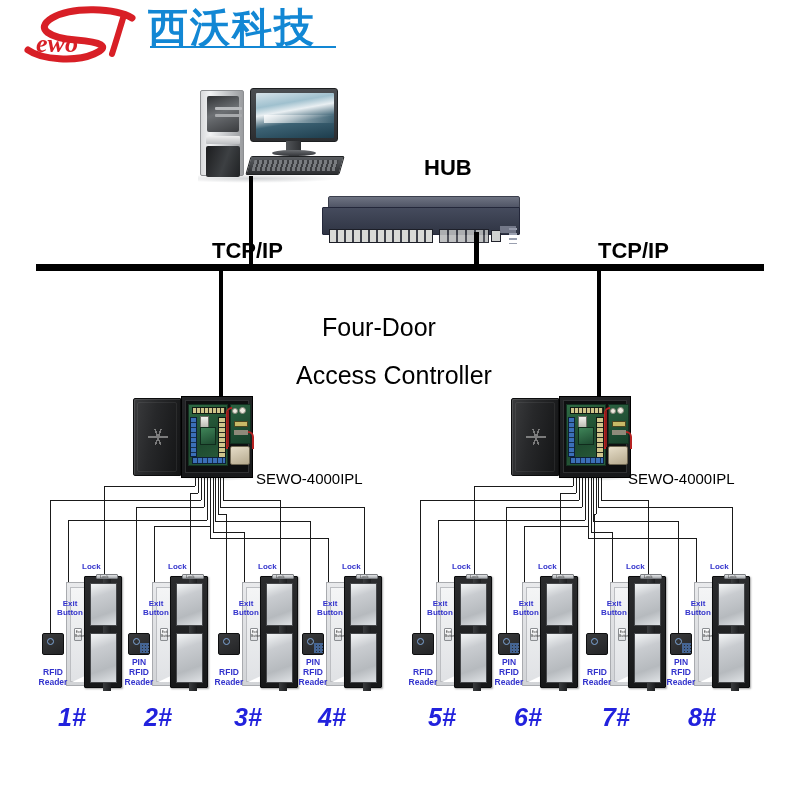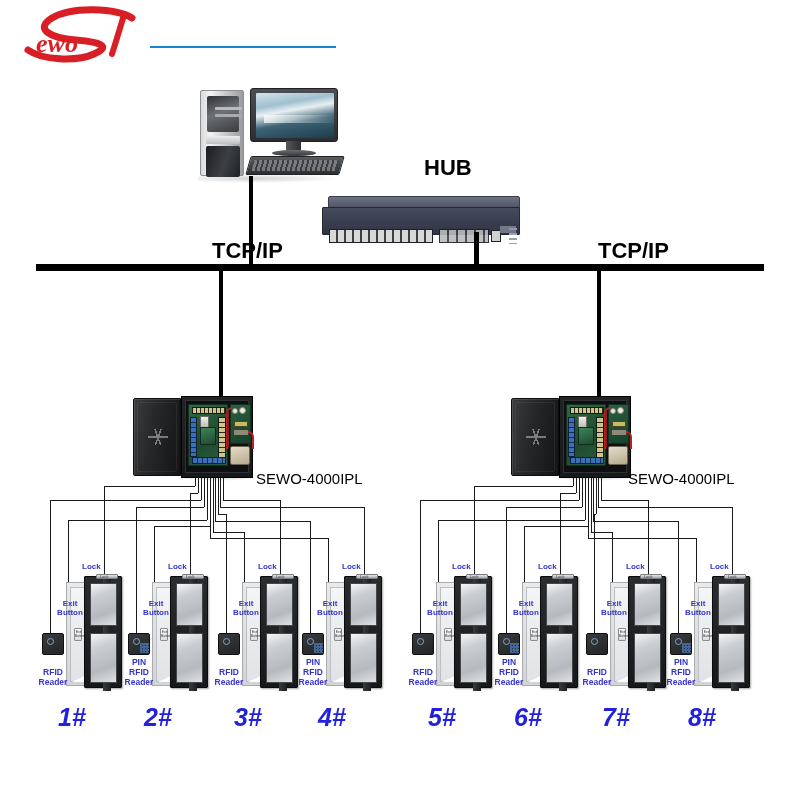--- a/index.html
+++ b/index.html
@@ -214,20 +214,21 @@
 <body>
 
 <div id="stage">
 
   <div class="logo-wrap">
     <svg class="logo-s" viewBox="0 0 130 60">
       <path d="M112 12 C 96 2, 52 0, 32 12 C 14 23, 30 32, 56 34 C 80 36, 92 40, 74 48 C 56 56, 22 54, 8 44" fill="none" stroke="#d81f26" stroke-width="7" stroke-linecap="round"></path>
       <path d="M104 9 C 100 22, 96 36, 92 48" fill="none" stroke="#d81f26" stroke-width="6" stroke-linecap="round"></path>
       <text x="16" y="46" font-family="Liberation Serif, serif" font-style="italic" font-size="26" font-weight="bold" fill="#d81f26">ewo</text>
     </svg>
+    <div class="logo-cn">西沃科技</div>
     <div class="logo-url-bar"></div>
   </div>
 
   <div class="pc">
     <div class="pc-shadow"></div>
     <div class="pc-tower">
       <div class="pc-tower-top">
         <div class="pc-tower-slot"></div>
         <div class="pc-tower-slot2"></div>
       </div>
@@ -264,20 +265,22 @@
 
   <div class="vline" style="left:474px; top:232px; height:38px; width:5px;"></div>
 
   <div class="lbl-black tcpip-l">TCP/IP</div>
   <div class="lbl-black tcpip-r">TCP/IP</div>
   <div class="bus"></div>
 
   <div class="vline" style="left:219px; top:269px; height:128px;"></div>
   <div class="vline" style="left:597px; top:269px; height:128px;"></div>
 
+  <div class="lbl-black fd-title1">Four-Door</div>
+  <div class="lbl-black fd-title2">Access Controller</div>
 
   <div class="ctrl" style="left:133px; top:396px;">
     <div class="ctrl-shadow"></div>
     <div class="ctrl-lid">
       <div class="ctrl-lid-in"></div>
       <div class="ctrl-lid-mark"></div>
     </div>
     <div class="ctrl-body">
       <div class="ctrl-inner">
         <div class="pcb">

